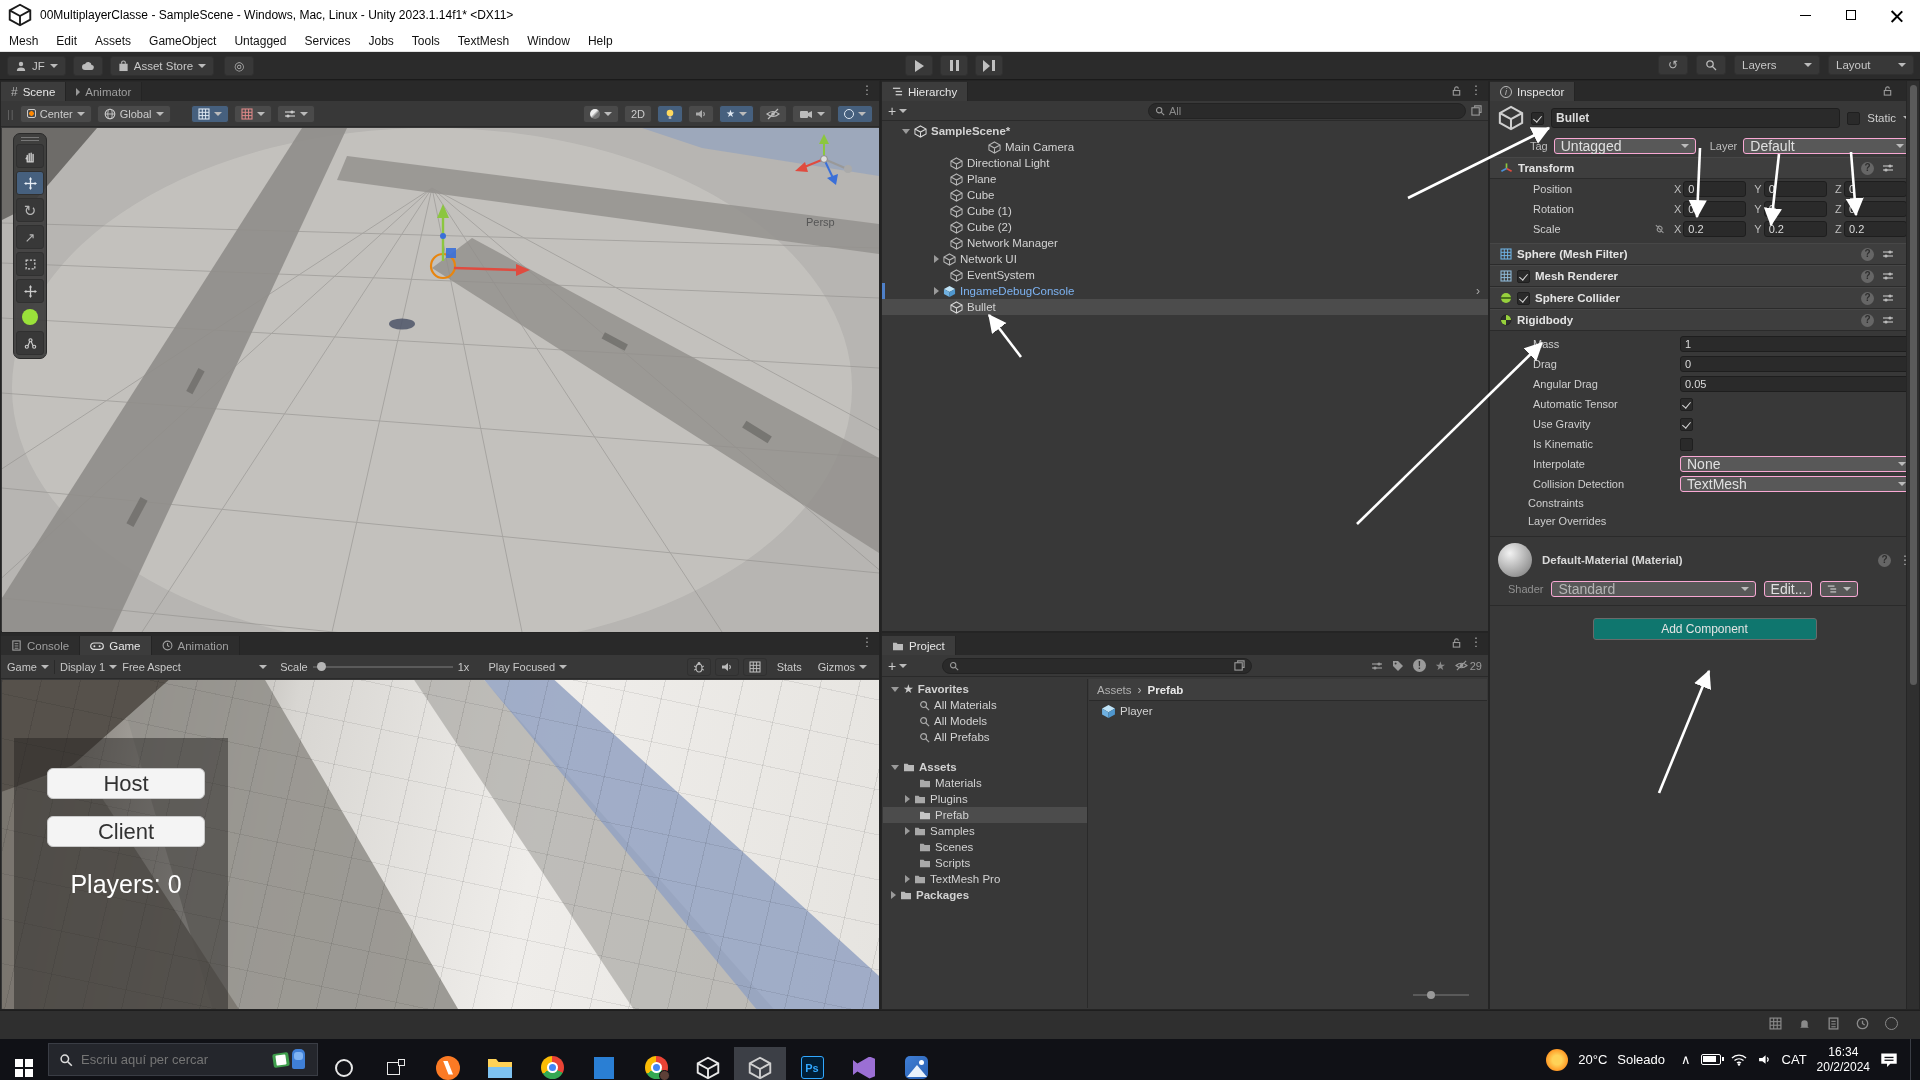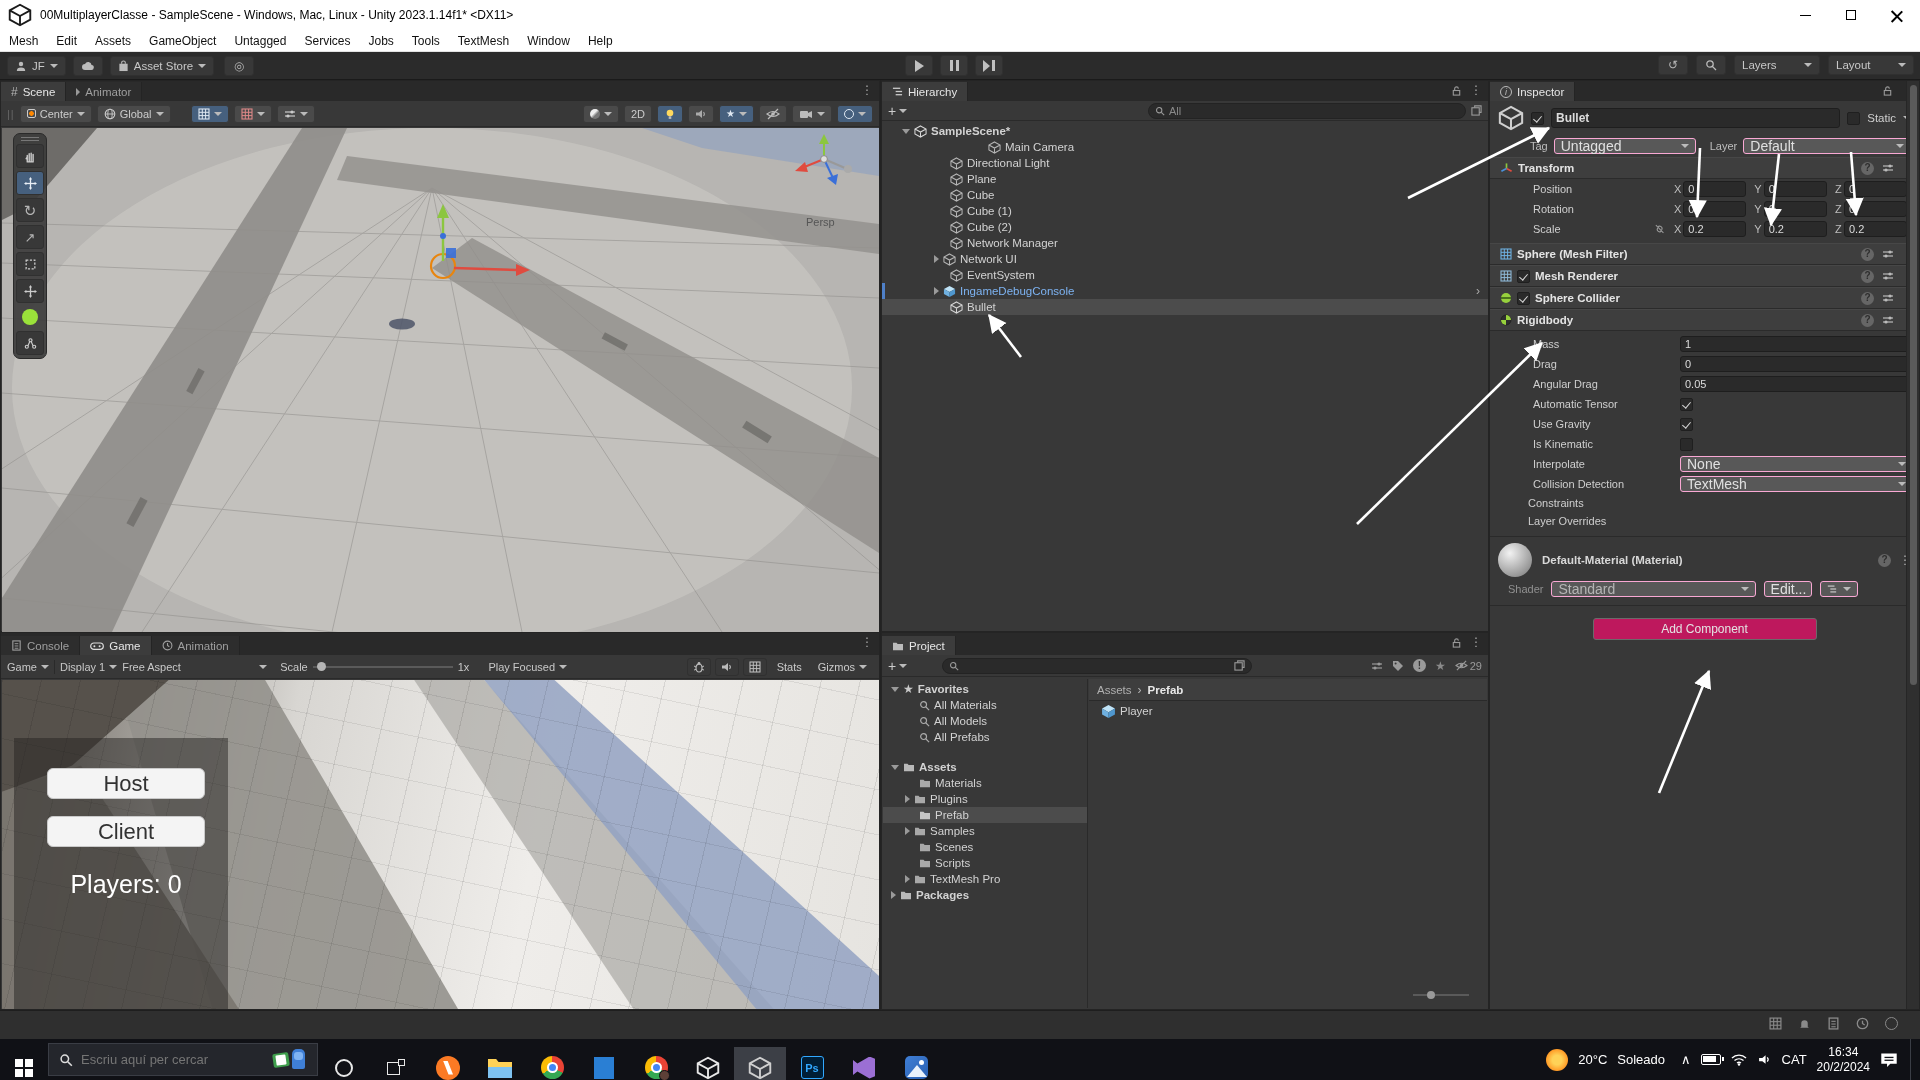--- a/index.html
+++ b/index.html
@@ -1095,21 +1095,21 @@
       <div class="dd" style="width:38px">
         <svg width="10" height="10" viewBox="0 0 12 12" style="color:#ccc">
             <use href="#i-hier"></use>
           </svg>
           <span class="cd"></span>
         </div>
     </div>
   </div>
 
   <div style="border-top:1px solid #2a2a2a; margin-top:4px; padding-top:12px; display:flex; justify-content:center">
-    <div style="width:224px; height:22px; background:#be185d; border:1px solid #6a6a6a; border-radius:3px;
+    <div style="width:224px; height:22px; background:#0f766e; border:1px solid #6a6a6a; border-radius:3px;
                 display:flex; align-items:center; justify-content:center; font-size:12px; color:#e4e4e4">Add Component</div>
   </div>
 
   <div class="abs" style="right:0; top:0; width:13px; height:100%; background:#2f2f2f; border-left:1px solid #262626">
     <div style="position:absolute; left:2.5px; top:4px; width:7px; height:600px; background:#5a5a5a; border-radius:4px"></div>
   </div>
 </div>
 
 <div id="statusbar" class="abs">
   <div class="abs" style="right:22px; top:6px; display:flex; gap:16px; color:#8a8a8a">

